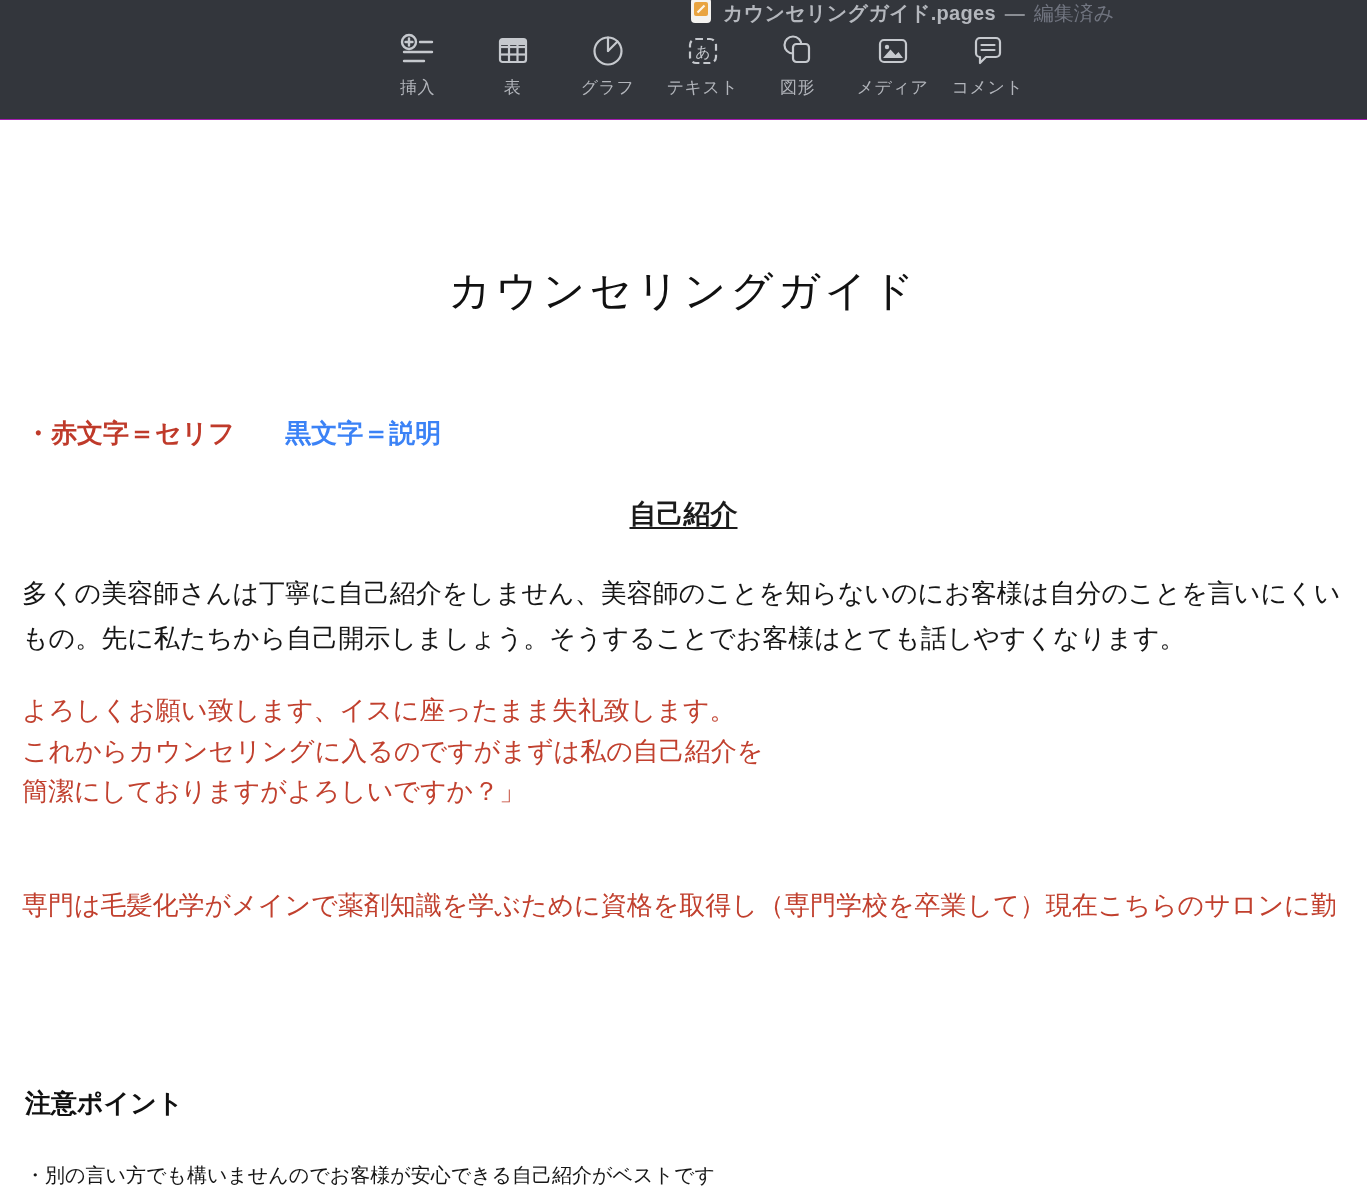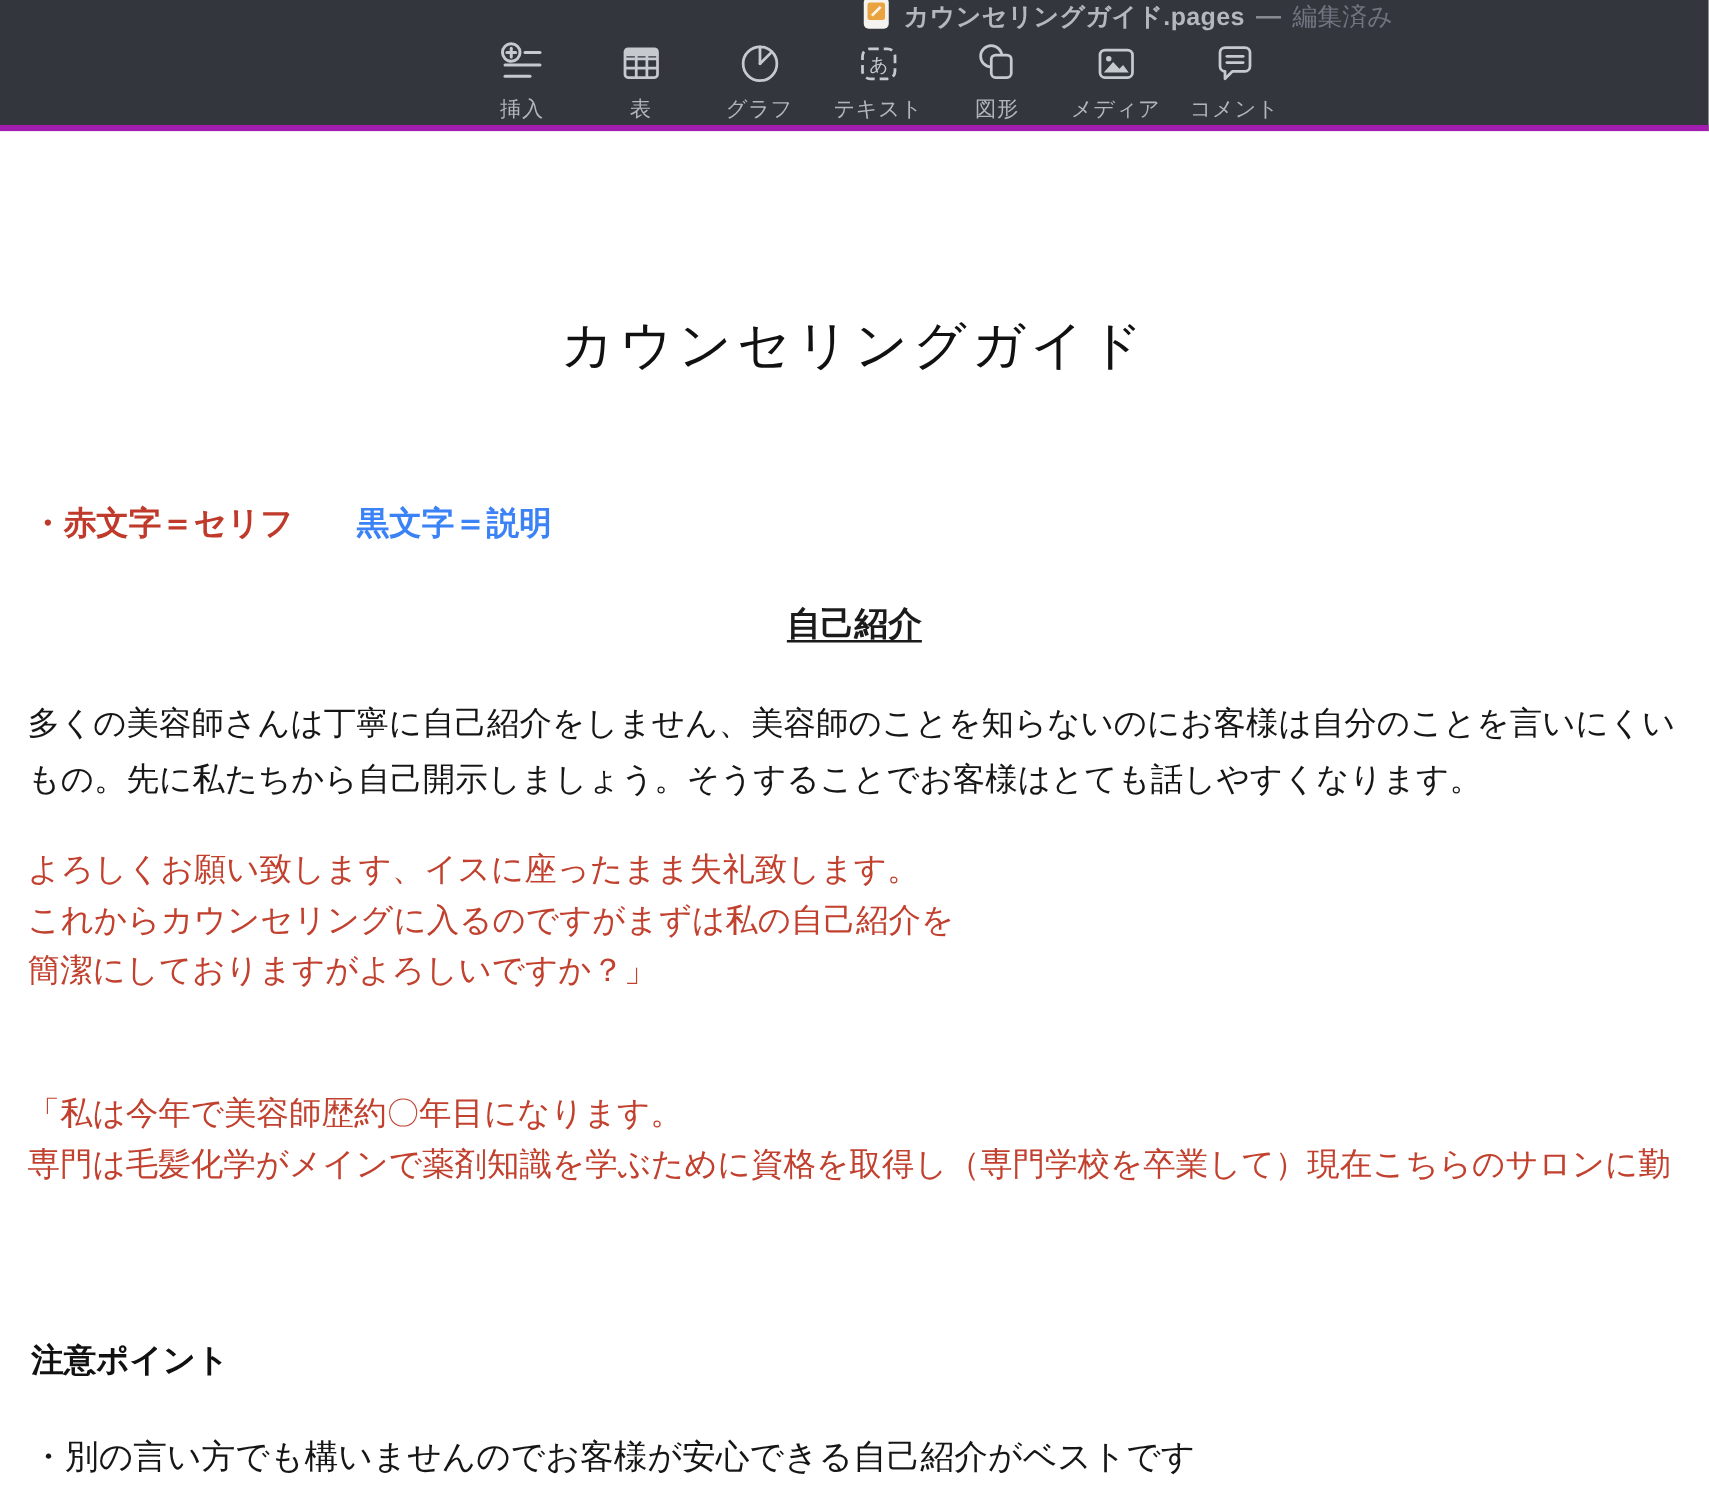--- a/index.html
+++ b/index.html
@@ -3,23 +3,23 @@
 <meta charset="utf-8">
 <style>
   * { margin: 0; padding: 0; box-sizing: border-box; }
   html, body { width: 1367px; height: 1198px; background: #ffffff; overflow: hidden; }
   body { font-family: "Liberation Serif", "DejaVu Serif", serif; }
 
   
   .titlebar {
     position: relative;
     width: 100%;
-    height: 105px;
+    height: 120px;
     background: #33363c;
-    border-bottom: 5px solid #a21caf;
+    border-bottom: 1px solid #a21caf;
     font-family: "Liberation Sans", "DejaVu Sans", sans-serif;
   }
   .window-title {
     position: absolute;
     left: 688px;
     top: -2px;
     display: flex;
     align-items: center;
     gap: 9px;
     white-space: nowrap;
@@ -120,21 +120,21 @@
     top: 966px;
     left: 25px;
     font-size: 26px;
     font-weight: bold;
     color: #111;
   }
   .note-bullet {
     position: absolute;
     top: 1042px;
     left: 25px;
-    font-size: 27px;
+    font-size: 20px;
     color: #161616;
   }
 </style>
 </head>
 <body>
 
 <div class="titlebar">
 
   <div class="window-title">
     <span>
@@ -253,21 +253,20 @@
     <div>もの。先に私たちから自己開示しましょう。そうすることでお客様はとても話しやすくなります。</div>
   </div>
 
   <div class="quote-block quote1">
     <div>よろしくお願い致します、イスに座ったまま失礼致します。</div>
     <div>これからカウンセリングに入るのですがまずは私の自己紹介を</div>
     <div>簡潔にしておりますがよろしいですか？」</div>
   </div>
 
   <div class="quote-block quote2">
-    <div>「私は今年で美容師歴約〇年目になります。</div>
     <div>専門は毛髪化学がメインで薬剤知識を学ぶために資格を取得し（専門学校を卒業して）現在こちらのサロンに勤</div>
   </div>
 
   <div class="note-heading">注意ポイント</div>
 
   <div class="note-bullet">・別の言い方でも構いませんのでお客様が安心できる自己紹介がベストです</div>
 
 </div>
 
 </body></html>

